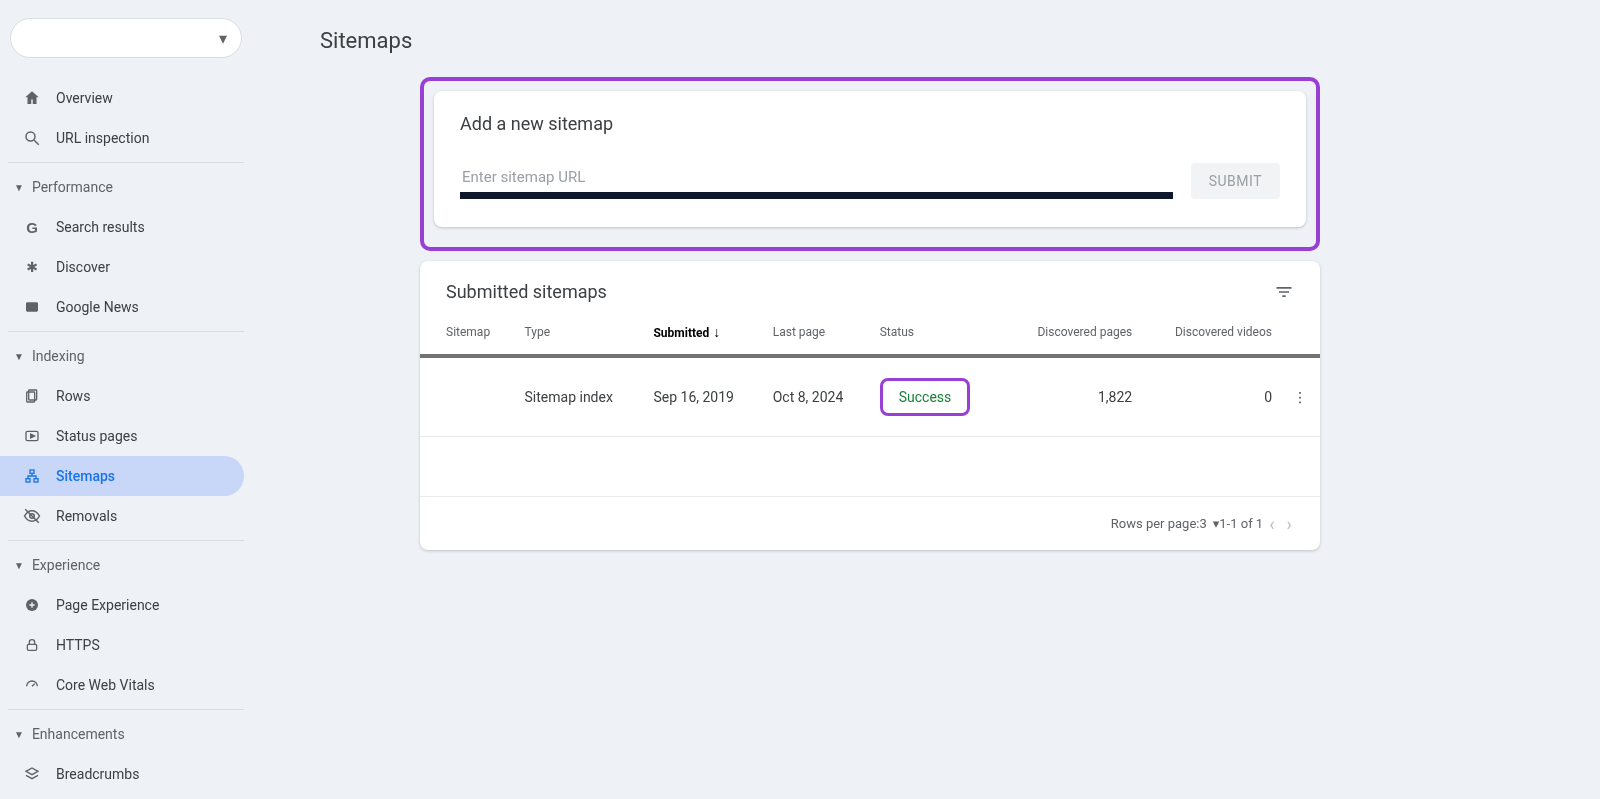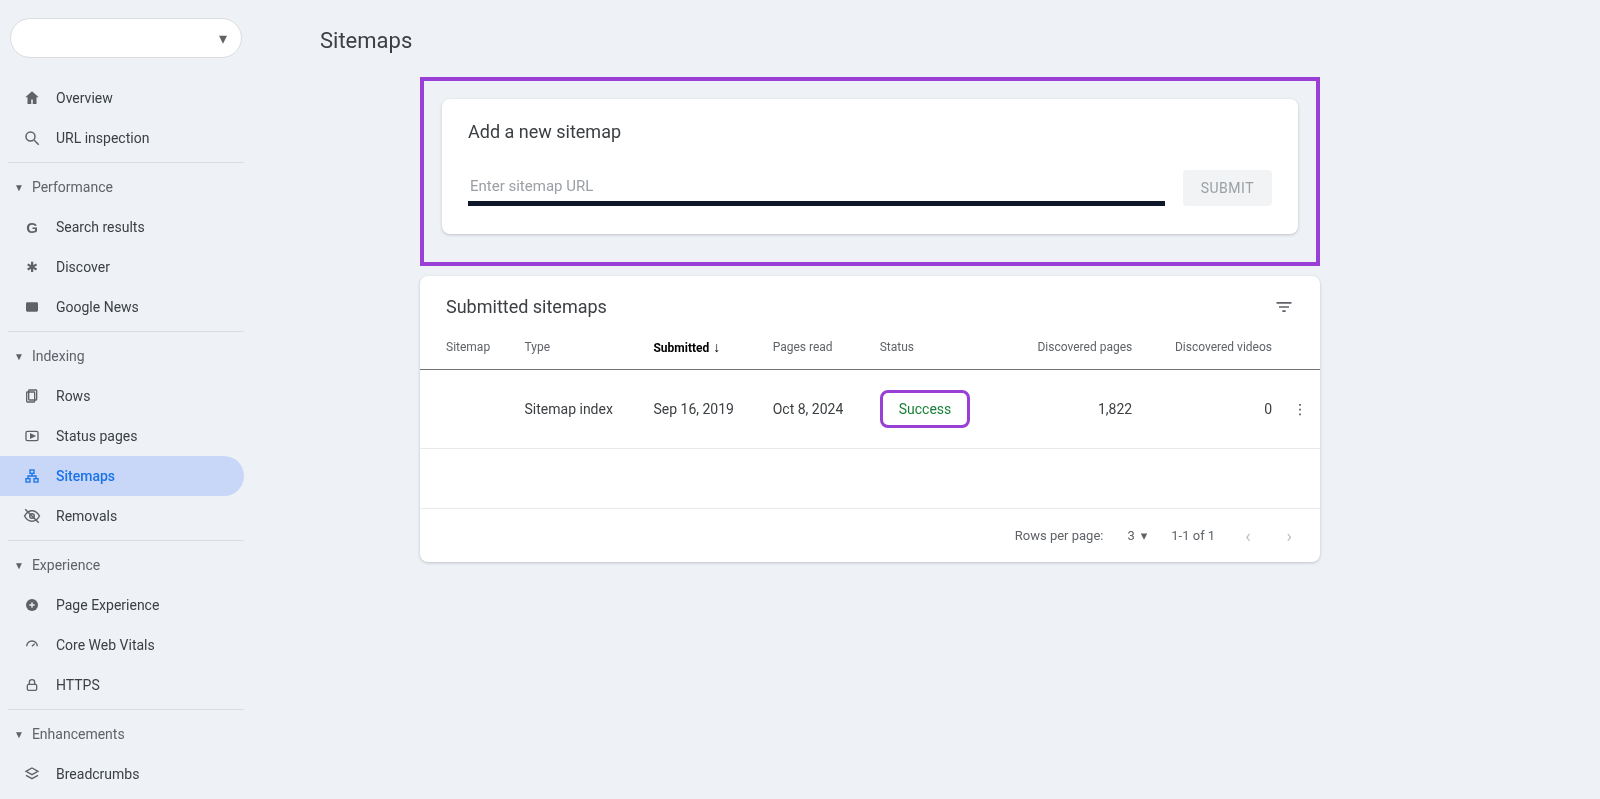--- a/index.html
+++ b/index.html
@@ -57,30 +57,30 @@
 .card {
   background: #fff;
   border-radius: 8px;
   box-shadow: 0 1px 2px rgba(60,64,67,.15), 0 1px 3px 1px rgba(60,64,67,.08);
   margin-bottom: 10px;
 }
 
 .add-card { padding: 22px 26px 28px 26px; position:relative; }
 .highlight-box {
   border: 4px solid #9a3fd6;
-  border-radius: 0;
-  padding: 18px;
+  border-radius: 10px;
+  padding: 10px;
   margin-bottom: 10px;
 }
 .card-title { font-size: 18px; color: #3c4043; margin-bottom: 28px; font-weight:400;}
 .input-row { display: flex; align-items: center; gap: 18px; }
 .sitemap-input {
   flex: 1;
   border: none;
-  border-bottom: 5px solid #0f172a;
+  border-bottom: 7px solid #0f172a;
   font-size: 15px;
   padding: 6px 2px;
   outline: none;
   color: #3c4043;
   background: transparent;
 }
 .sitemap-input::placeholder { color: #9aa0a6; }
 .submit-btn {
   background: #f1f3f4;
   color: #9aa0a6;
@@ -97,21 +97,21 @@
 .submitted-head { display:flex; align-items:center; justify-content:space-between; padding: 20px 26px 8px 26px;}
 .filter-icon { color:#5f6368; cursor:pointer; }
 
 .table { width:100%; border-collapse: collapse; }
 .table th {
   text-align: left;
   font-size: 12px;
   font-weight: 400;
   color: #5f6368;
   padding: 14px 8px;
-  border-bottom: 1px solid #737373;
+  border-bottom: 4px solid #737373;
 }
 .table th:first-child { padding-left:26px; }
 .table th.num, .table td.num { text-align: right; }
 .table th.sorted { font-weight: 700; color:#000000; }
 .table td {
   font-size: 14px;
   color: #3c4043;
   padding: 20px 8px;
   border-bottom: 1px solid #e8eaed;
 }
@@ -123,21 +123,20 @@
   border-radius: 8px;
   padding: 8px 16px;
   font-size: 14px;
 }
 .row-menu { text-align:center; color:#5f6368; cursor:pointer; }
 
 .pager {
   display:flex;
   align-items:center;
   justify-content:flex-end;
-  gap: 24px;
   padding: 16px 22px;
   font-size: 13px;
   color:#5f6368;
 }
 .pager .rpp-val { display:flex; align-items:center; gap:6px; cursor:pointer; }
 .pager .nav-arrow { color:#bdc1c6; cursor:pointer; padding:0 6px; font-size:18px;}
 
 svg { display:block; }
 .sort-arrow { font-size: 14px; margin-left:4px;}
 </style>
@@ -250,34 +249,34 @@
         <svg width="16" height="16" viewBox="0 0 24 24" fill="currentColor">
             <circle cx="12" cy="12" r="9"></circle>
             <path d="M12 8v8M8 12h8" stroke="#eef2f6" stroke-width="2"></path>
           </svg>
       </span>
       <span>Page Experience</span>
     </div>
     <div class="nav-item">
       <span class="icon">
         <svg width="16" height="16" viewBox="0 0 24 24" fill="none" stroke="currentColor" stroke-width="2">
+            <rect x="5" y="11" width="14" height="9" rx="2"></rect>
+            <path d="M8 11V8a4 4 0 018 0v3"></path>
+          </svg>
+      </span>
+      <span>HTTPS</span>
+    </div>
+    <div class="nav-item">
+      <span class="icon">
+        <svg width="16" height="16" viewBox="0 0 24 24" fill="none" stroke="currentColor" stroke-width="2">
             <path d="M4 14a8 8 0 0116 0"></path>
             <line x1="12" y1="14" x2="16" y2="10"></line>
           </svg>
       </span>
       <span>Core Web Vitals</span>
-    </div>
-    <div class="nav-item">
-      <span class="icon">
-        <svg width="16" height="16" viewBox="0 0 24 24" fill="none" stroke="currentColor" stroke-width="2">
-            <rect x="5" y="11" width="14" height="9" rx="2"></rect>
-            <path d="M8 11V8a4 4 0 018 0v3"></path>
-          </svg>
-      </span>
-      <span>HTTPS</span>
     </div>
 
     <div class="divider"></div>
 
     <div class="section-header">
       <span class="tri">▼</span>
       <span>Enhancements</span>
     </div>
     <div class="nav-item">
       <span class="icon">
@@ -313,21 +312,21 @@
               </svg>
           </span>
         </div>
 
         <table class="table">
           <thead>
             <tr>
               <th>Sitemap</th>
               <th>Type</th>
               <th class="sorted"><span>Submitted</span><span class="sort-arrow">↓</span></th>
-              <th>Pages read</th>
+              <th>Last page</th>
               <th>Status</th>
               <th class="num">Discovered pages</th>
               <th class="num">Discovered videos</th>
               <th style="width:40px"></th>
             </tr>
           </thead>
           <tbody>
             <tr>
               <td></td>
               <td>Sitemap index</td>

